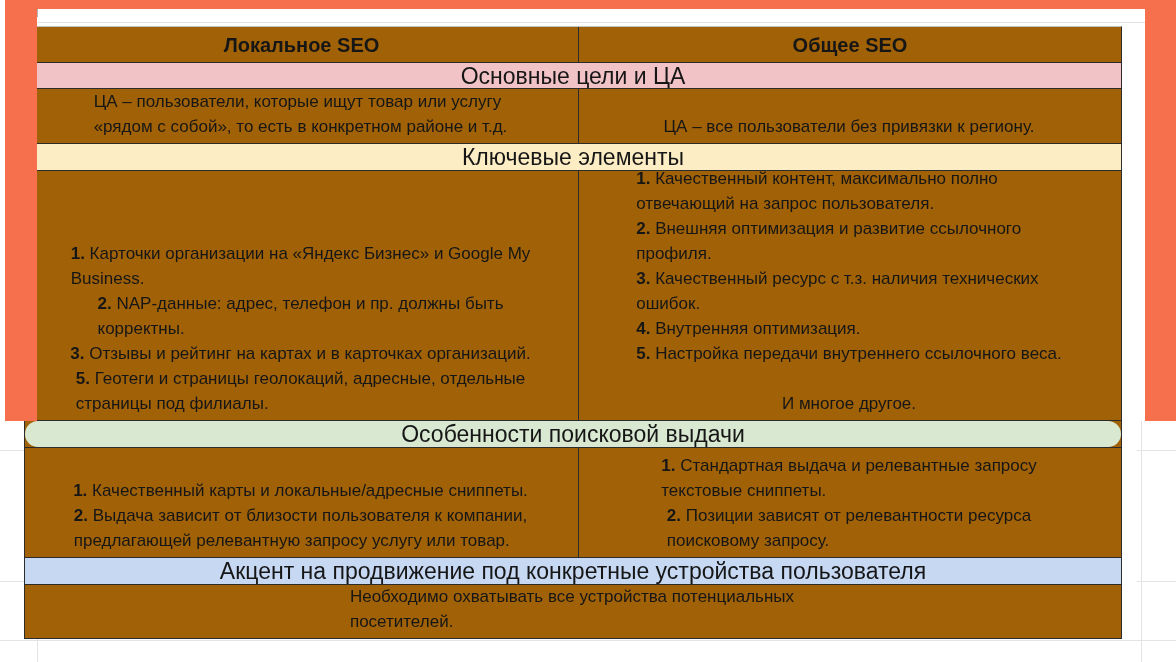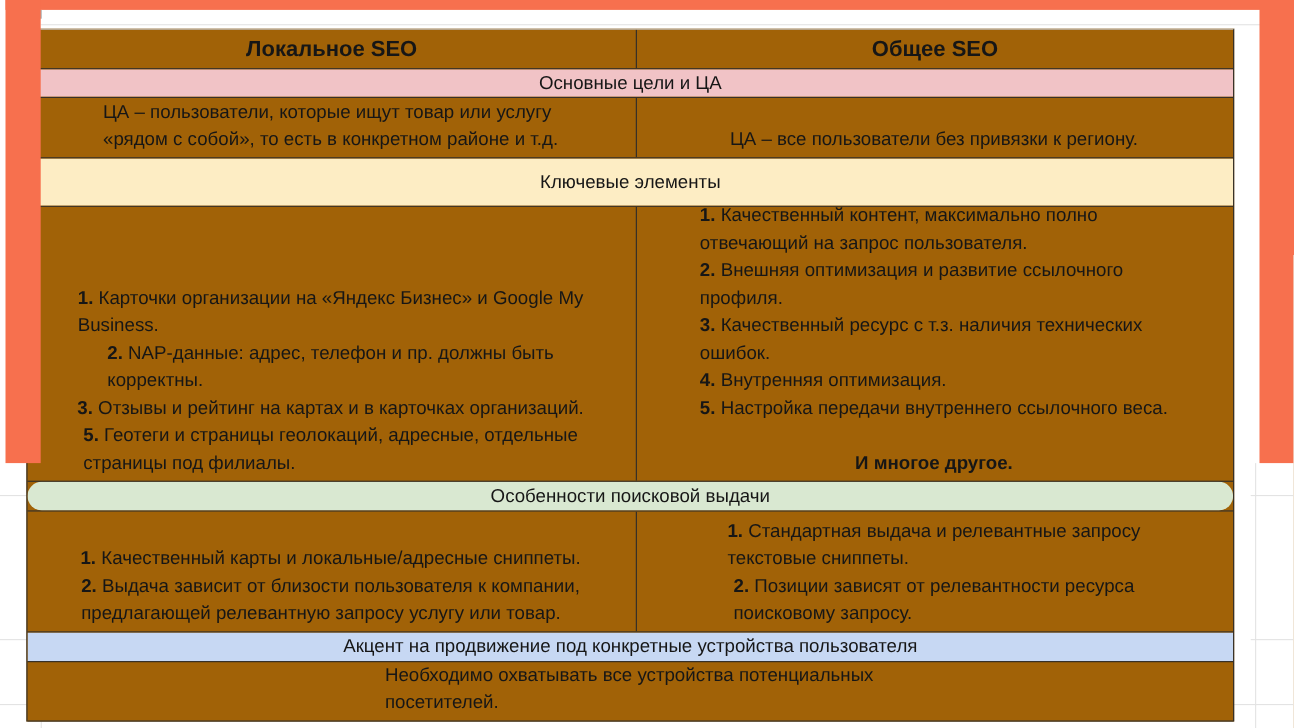--- a/index.html
+++ b/index.html
@@ -5,34 +5,34 @@
   html,body{margin:0;padding:0;}
   .stage{position:relative;width:1176px;height:662px;background:#ffffff;overflow:hidden;
          font-family:"Liberation Sans",sans-serif;color:#161616;}
   .gridline{position:absolute;background:#e3e3e3;z-index:1;}
   .orange{position:absolute;z-index:3;}
   .corner-box{position:absolute;left:30px;top:9px;width:8px;height:8px;background:#b4b4b4;z-index:2;}
   .seo-table{position:absolute;left:24px;top:26px;width:1098px;z-index:2;background:#a16207;
              border-left:1.5px solid #2c2c2c;border-right:1.5px solid #2c2c2c;border-top:1px solid #c2c2c2;
              box-sizing:border-box;}
   .row{display:flex;box-sizing:border-box;border-bottom:1.5px solid #2c2c2c;overflow:hidden;}
-  .r-head{height:36px}.r-b1{height:26px}.r-ca{height:55px}.r-b2{height:44px}.r-key{height:250px}
+  .r-head{height:36px}.r-b1{height:26px}.r-ca{height:55px}.r-b2{height:27px}.r-key{height:250px}
   .r-b3{height:27px}.r-serp{height:110px}.r-b4{height:27px}.r-dev{height:54px}
   .cell{box-sizing:border-box;display:flex;flex-direction:column;justify-content:flex-end;
         padding:2px 9px 4px 7px;font-size:17px;line-height:25px;overflow:hidden;align-items:center;}
   .cell.left{width:554px;border-right:1.5px solid #2c2c2c;}
   .cell.right{flex:1;}
   .head-cell{justify-content:center;align-items:center;font-weight:bold;font-size:20px;line-height:22px;padding:0;}
   .banner-cell{width:100%;box-sizing:border-box;display:flex;align-items:center;justify-content:center;
-               font-size:17px;line-height:20px;}
+               font-size:23px;line-height:20px;}
   .para{white-space:pre-line;}
   .li{white-space:normal;}
   .num{font-weight:bold;}
   .txt{white-space:pre-line;}
-  .footer-note{margin-top:25px;white-space:pre-line;font-weight:bold;}
+  .footer-note{margin-top:25px;white-space:pre-line;}
 </style>
 </head>
 <body>
 
 <div class="stage">
 
   <div class="gridline" style="left:37px;top:22px;width:1139px;height:1px;"></div>
   <div class="gridline" style="left:37px;top:421px;width:1px;height:241px;"></div>
   <div class="gridline" style="left:1141px;top:421px;width:1px;height:241px;"></div>
   <div class="gridline" style="left:0;top:450px;width:39px;height:1px;"></div>

